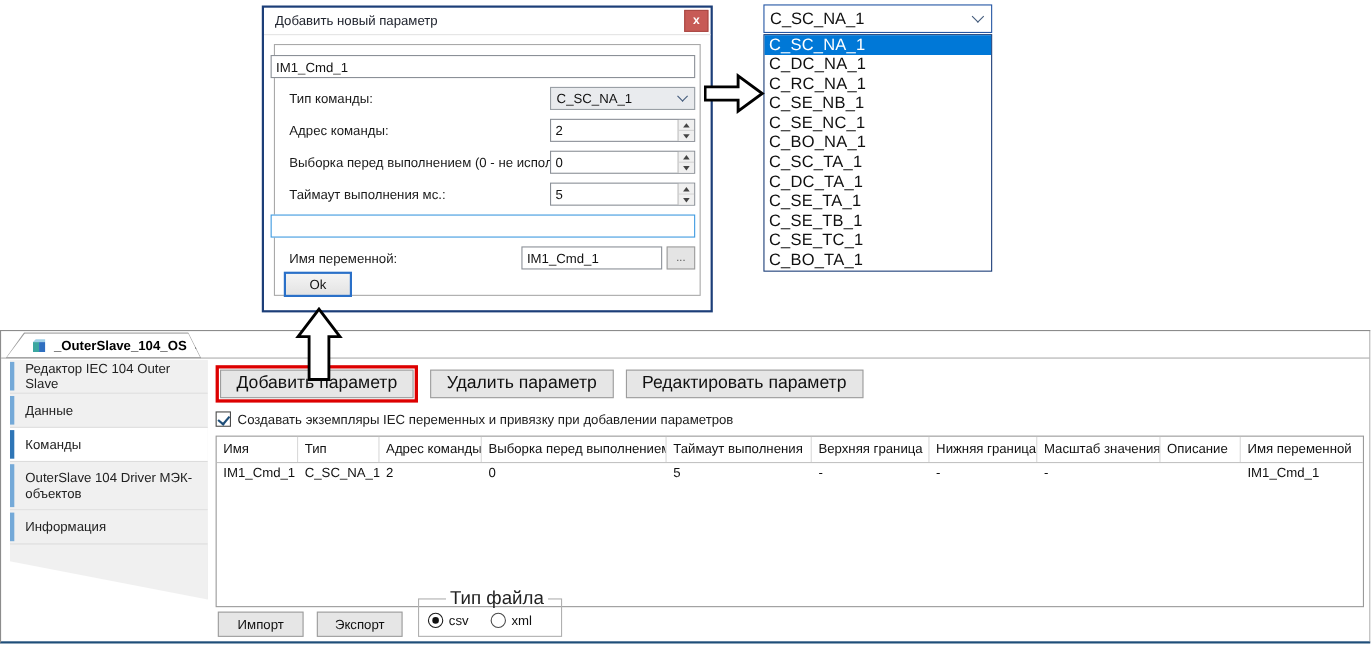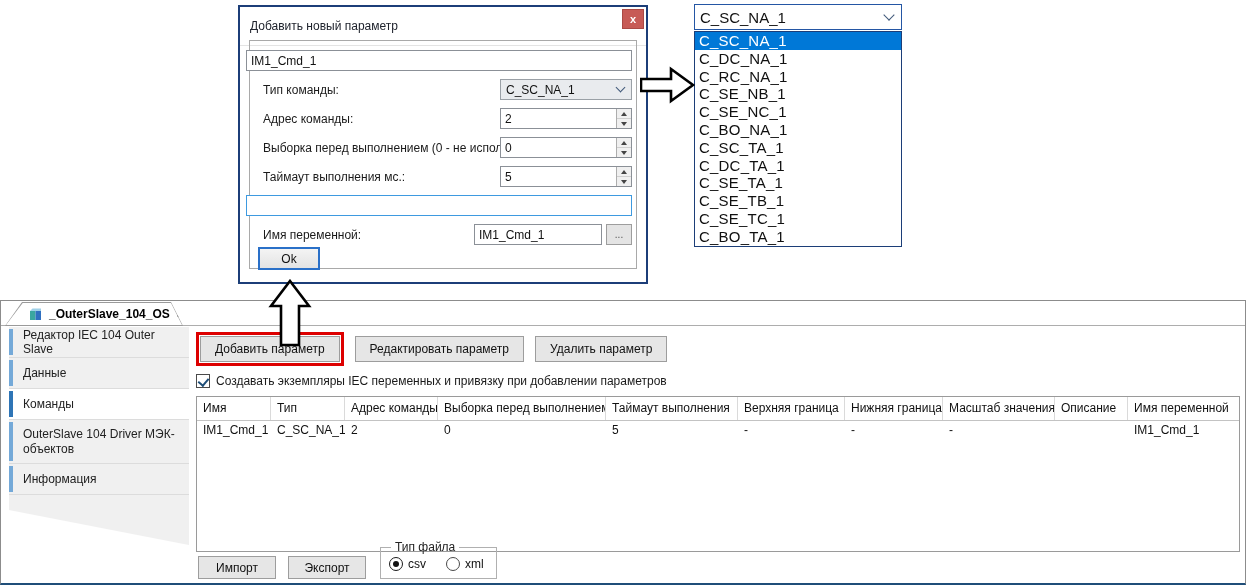--- a/index.html
+++ b/index.html
@@ -3,21 +3,21 @@
 <meta charset="utf-8">
 <style>
   * { margin:0; padding:0; box-sizing:border-box; }
   html,body { background:#fff; }
   body { font-family:"Liberation Sans", sans-serif; }
   .canvas { position:relative; width:1246px; height:586px; background:#fff; overflow:hidden; }
 
   
   .dialog { position:absolute; left:238px; top:5px; width:410px; height:279px;
             background:#fff; border:2px solid #1c3e78; }
-  .dlg-titlebar { position:relative; height:39px; display:flex; align-items:center;
+  .dlg-titlebar { position:relative; height:25px; display:flex; align-items:center;
                   padding-left:10px; border-bottom:1px solid #e4e4e4; }
   .dlg-title { font-size:12px; color:#20242e; }
   .dlg-close { position:absolute; top:2px; right:2px; width:22px; height:20px;
                background:#c75b56; border:1px solid #aa4944; color:#fff;
                font-size:11px; font-weight:bold; display:flex; align-items:center;
                justify-content:center; cursor:default; line-height:1; }
   .dlg-group { position:absolute; left:9px; right:9px; top:33px; bottom:13px;
                border:1px solid #a9a9a9; padding-top:5px; }
   .dlg-row { position:relative; height:29px; display:flex; align-items:center; padding-left:13px; }
   .dlg-label { font-size:12px; color:#1a1a1a; }
@@ -85,21 +85,21 @@
                padding-right:6px; font-size:12px; color:#222; border-bottom:1px solid #dcdcdc;
                cursor:default; background:#f0f0f0; }
   .side-item .strip { position:absolute; left:0; top:2px; bottom:2px; width:4px; background:#74a9d8; }
   .side-item.selected { background:#fff; }
   .side-item.selected .strip { background:#2e75b6; }
   .h30 { height:31px; } .h44 { height:44px; line-height:1.25; }
 
   .content { position:absolute; left:195px; top:0; right:5px; bottom:3px; }
   .btn-row { display:flex; align-items:center; gap:11px; margin-top:6px; }
   .btn { height:26px; padding:0 14px; background:#e6e6e6; border:1px solid #9d9d9d;
-         font-family:"Liberation Sans",sans-serif; font-size:12px; color:#111; cursor:default; }
+         font-family:"Liberation Sans",sans-serif; font-size:16px; color:#111; cursor:default; }
   .red-wrap { display:inline-block; border:3px solid #dd0000; padding:1px; }
   .chk-row { display:flex; align-items:center; gap:6px; margin-top:8px; font-size:12px;
              color:#1a1a1a; cursor:default; width:fit-content; }
   .chk { position:relative; width:14px; height:14px; border:1px solid #4a4a4a; background:#fff; flex:none; }
   .chk::after { content:''; position:absolute; left:3px; top:1px; width:5px; height:8px;
                 border-right:2px solid #1e4e79; border-bottom:2px solid #1e4e79; transform:rotate(40deg); }
 
   .ptable { position:relative; margin-top:8px; height:156px; border:1px solid #9a9a9a;
             background:#fff; overflow:hidden; }
   .thead { display:flex; height:24px; border-bottom:1px solid #c3c3c3; }
@@ -110,21 +110,21 @@
   .trow .cell { font-size:12px; color:#111; padding-left:6px; line-height:19px;
                 overflow:hidden; white-space:nowrap; }
   .c0{width:74px;flex:none}.c1{width:74px;flex:none}.c2{width:93px;flex:none}
   .c3{width:168px;flex:none}.c4{width:132px;flex:none}.c5{width:107px;flex:none}
   .c6{width:98px;flex:none}.c7{width:112px;flex:none}.c8{width:73px;flex:none}.c9{flex:1}
 
   .footer-row { position:absolute; left:2px; bottom:2px; display:flex; align-items:flex-end; gap:12px; }
   .btn-sm { height:23px; width:78px; background:#e6e6e6; border:1px solid #9d9d9d;
             font-family:"Liberation Sans",sans-serif; font-size:12px; color:#111; cursor:default; }
   .ft-group { border:1px solid #b0b0b0; padding:1px 12px 7px 8px; margin-left:2px; }
-  .ft-group legend { font-size:12px; color:#222; padding:0 4px; margin-left:2px; }
+  .ft-group legend { font-size:17px; color:#222; padding:0 4px; margin-left:16px; }
   .radios { display:flex; gap:20px; margin-top:2px; }
   .radio-lab { display:flex; align-items:center; gap:5px; font-size:12px; color:#111; cursor:default; }
   .radio { position:relative; width:14px; height:14px; border:1px solid #4a4a4a; border-radius:50%;
            background:#fff; flex:none; }
   .radio.checked { border:1.5px solid #1c1c1c; }
   .radio.checked::after { content:''; position:absolute; left:50%; top:50%; width:6px; height:6px;
                           margin:-3px 0 0 -3px; border-radius:50%; background:#111; }
 </style>
 </head>
 <body>
@@ -286,22 +286,22 @@
           <span>Информация</span>
         </div>
       </div>
 
       <div class="content">
 
         <div class="btn-row">
           <span class="red-wrap">
             <button class="btn">Добавить параметр</button>
           </span>
+          <button class="btn">Удалить параметр</button>
           <button class="btn">Редактировать параметр</button>
-          <button class="btn">Удалить параметр</button>
         </div>
 
         <div class="chk-row">
           <span class="chk"></span>
           <span>Создавать экземпляры IEC переменных и привязку при добавлении параметров</span>
         </div>
 
         <div class="ptable">
           <div class="thead">
             <div class="cell c0">Имя</div>

